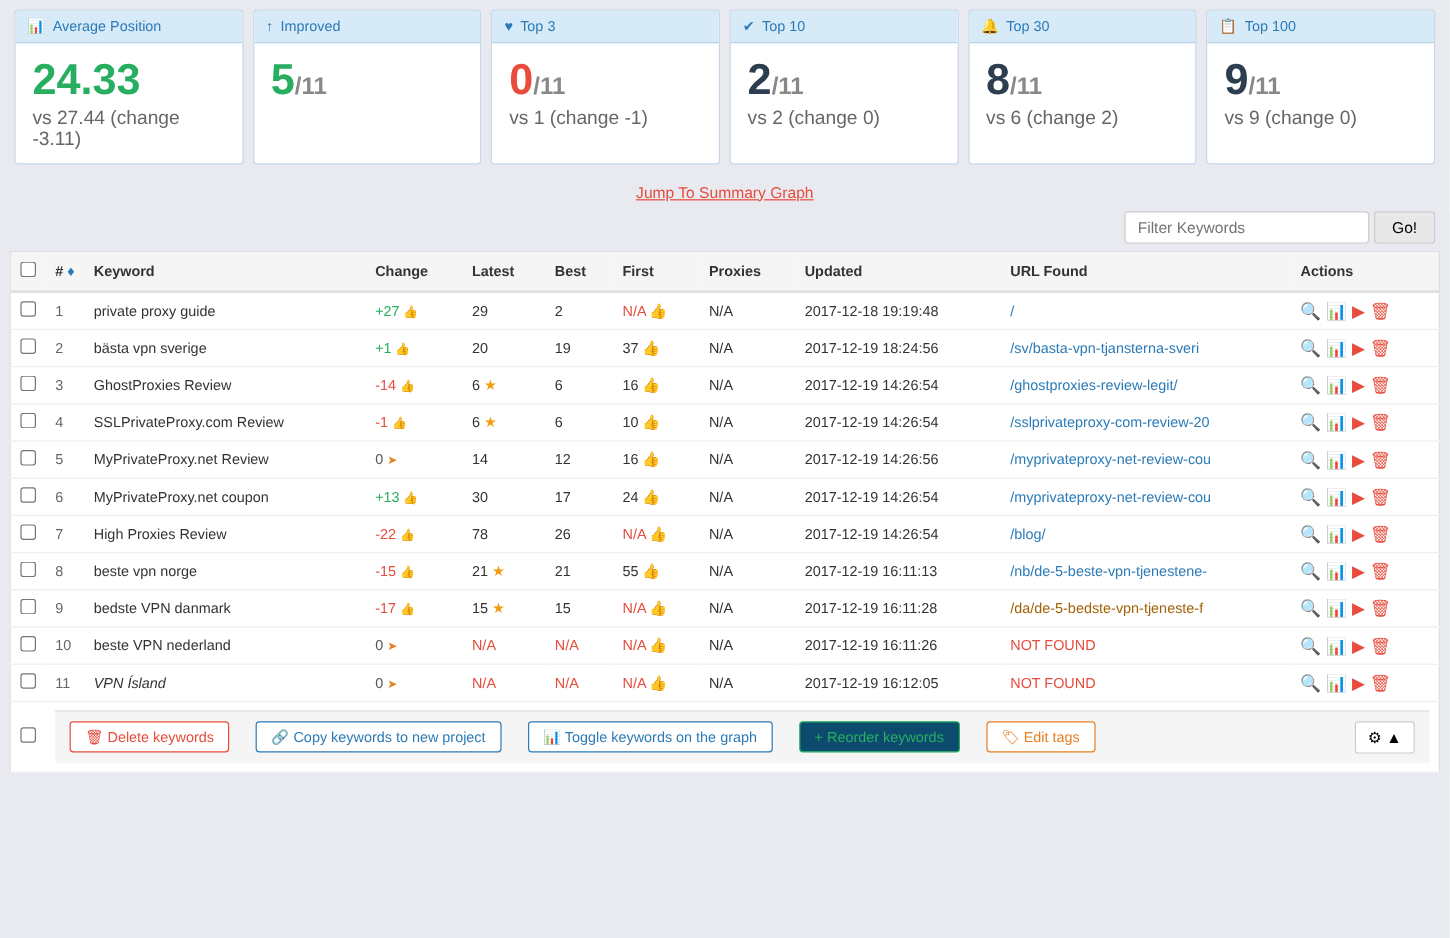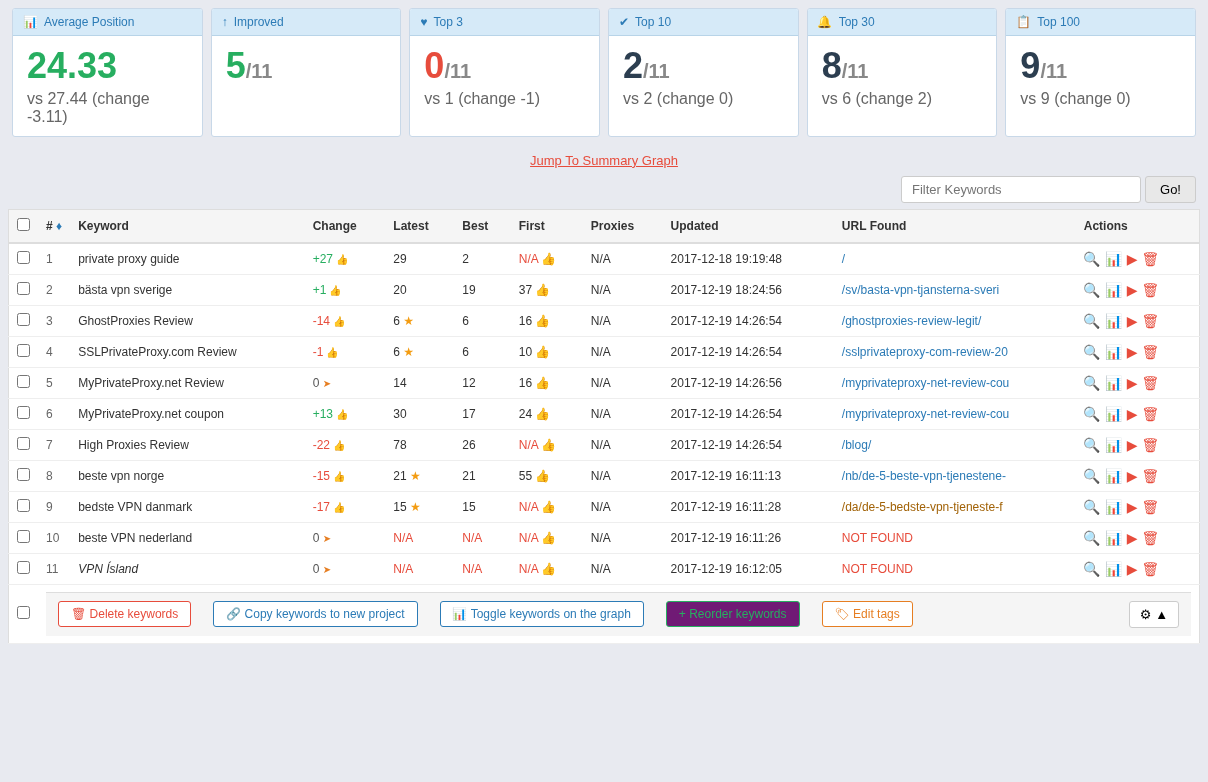--- a/index.html
+++ b/index.html
@@ -70,21 +70,21 @@
       align-items: center;
       gap: 4px;
       margin-bottom: 6px;
       padding-right: 4px;
     }
     .filter-input {
       padding: 5px 10px;
       border: 1px solid #ccc;
       border-radius: 3px;
       font-size: 13px;
-      width: 240px;
+      width: 204px;
       color: #999;
     }
     .go-btn {
       padding: 5px 14px;
       background: #e8e8e8;
       border: 1px solid #ccc;
       border-radius: 3px;
       cursor: pointer;
       font-size: 13px;
     }
@@ -483,21 +483,21 @@
       </tbody>
     <tfoot>
       <tr>
         <td class="bottom-cb"><input type="checkbox" style=""></td>
         <td colspan="10">
           <div class="bottom-bar">
             <div class="bottom-buttons" id="bottom-buttons">
                 <button style="padding: 5px 12px; border: 1px solid rgb(231, 76, 60); border-radius: 3px; cursor: pointer; font-size: 12px; background: rgb(255, 255, 255); color: rgb(231, 76, 60); display: flex; align-items: center; gap: 4px;">🗑 Delete keywords</button>
                 <button style="padding: 5px 12px; border: 1px solid rgb(44, 123, 182); border-radius: 3px; cursor: pointer; font-size: 12px; background: rgb(255, 255, 255); color: rgb(44, 123, 182); display: flex; align-items: center; gap: 4px;">🔗 Copy keywords to new project</button>
                 <button style="padding: 5px 12px; border: 1px solid rgb(44, 123, 182); border-radius: 3px; cursor: pointer; font-size: 12px; background: rgb(255, 255, 255); color: rgb(44, 123, 182); display: flex; align-items: center; gap: 4px;">📊 Toggle keywords on the graph</button>
-                <button style="padding: 5px 12px; border: 1px solid rgb(39, 174, 96); border-radius: 3px; cursor: pointer; font-size: 12px; background: #701a75; color: rgb(39, 174, 96); display: flex; align-items: center; gap: 4px;"> + Reorder keywords</button>
+                <button style="padding: 5px 12px; border: 1px solid rgb(39, 174, 96); border-radius: 3px; cursor: pointer; font-size: 12px; background: #0c4a6e; color: rgb(39, 174, 96); display: flex; align-items: center; gap: 4px;"> + Reorder keywords</button>
                 <button style="padding: 5px 12px; border: 1px solid rgb(230, 126, 34); border-radius: 3px; cursor: pointer; font-size: 12px; background: rgb(255, 255, 255); color: rgb(230, 126, 34); display: flex; align-items: center; gap: 4px;">🏷 Edit tags</button>
               </div>
             <button class="gear-btn">⚙ ▲</button>
           </div>
         </td>
       </tr>
     </tfoot>
   </table>
 </div>
 

